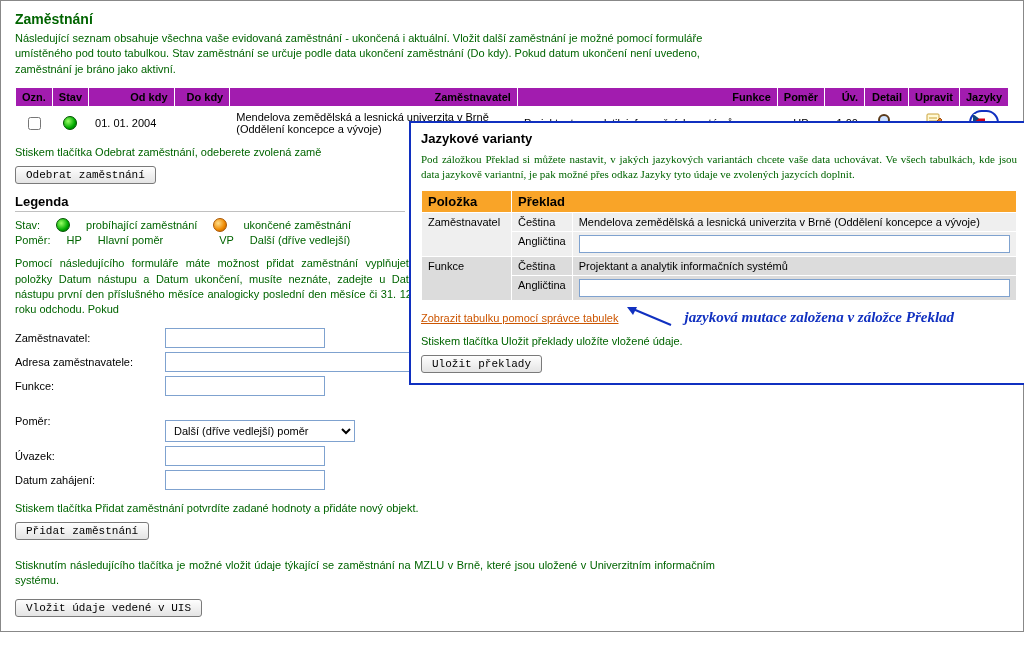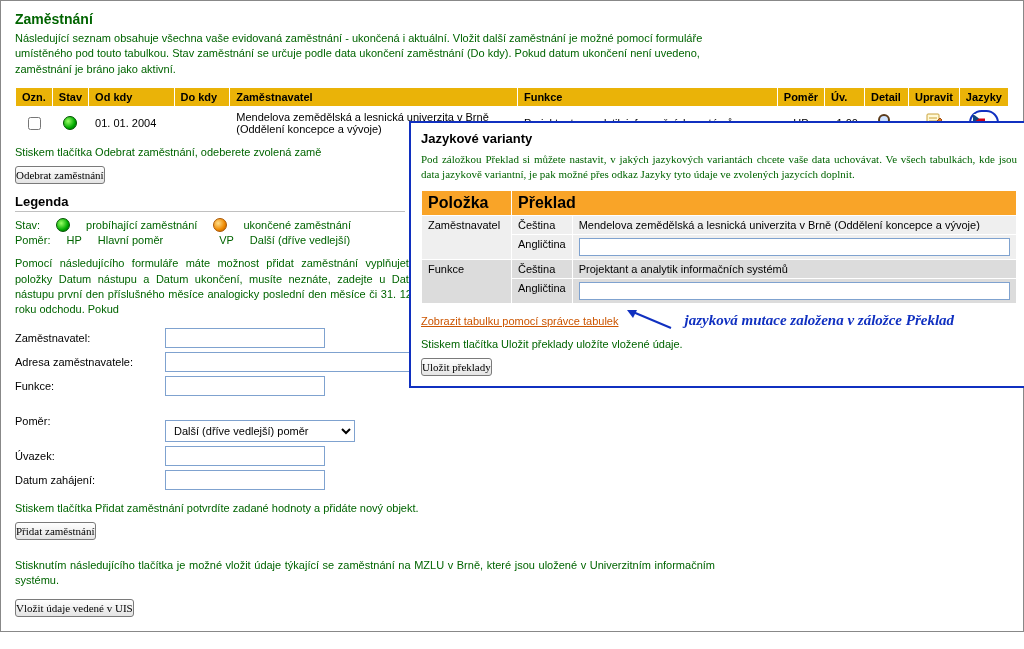--- a/index.html
+++ b/index.html
@@ -28,25 +28,25 @@
     margin: 4px 0 10px 0;
     line-height: 1.4;
     max-width: 690px;
   }
   table.header-table {
     width: 100%;
     border-collapse: collapse;
     margin-bottom: 2px;
   }
   table.header-table th {
-    background: #eab308;
+    background: #a21caf;
     color: #000;
     font-weight: bold;
     font-size: 11px;
-    text-align: left;
+    text-align: right;
     padding: 3px 6px;
     border: 1px solid #fff;
   }
   table.header-table td {
     padding: 3px 6px;
     font-size: 11px;
     vertical-align: middle;
     border: 1px solid transparent;
   }
   .status-green {
@@ -74,23 +74,23 @@
   .lang-icon {
     border: 2px solid #1030c0;
     border-radius: 50%/60%;
     padding: 2px;
   }
   .note-green {
     color: #006400;
     margin: 6px 0 8px 0;
   }
   button {
-    font-family: Liberation Serif, serif;
-    font-size: 11px;
-    padding: 2px 0;
+    font-family: Liberation Mono, monospace;
+    font-size: 11px;
+    padding: 2px 10px;
     border: 1px solid #7a7a7a;
     border-radius: 3px;
     background: linear-gradient(#fefefe,#e4e4e4);
     cursor: pointer;
   }
   .legend-title {
     font-size: 13px;
     font-weight: bold;
     margin: 10px 0 2px 0;
   }
@@ -156,21 +156,21 @@
     text-align: justify;
     font-family: Liberation Serif, serif;
   }
   table.overlay-table {
     width: 100%;
     border-collapse: collapse;
     margin-bottom: 6px;
   }
   table.overlay-table th {
     background: #f9a428;
-    font-size: 16px;
+    font-size: 13px;
     font-weight: bold;
     text-align: left;
     padding: 3px 6px;
     border: 1px solid #fff;
   }
   table.overlay-table td {
     background: #efefef;
     padding: 3px 6px;
     vertical-align: top;
     font-size: 11px;

